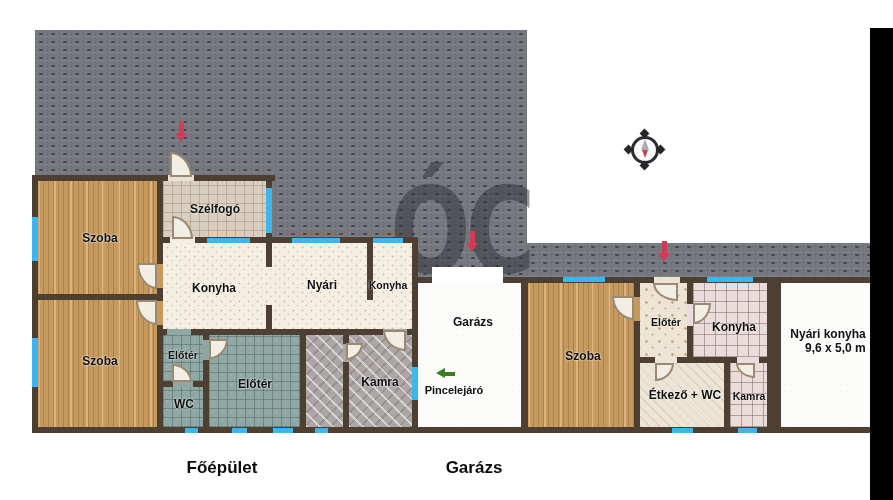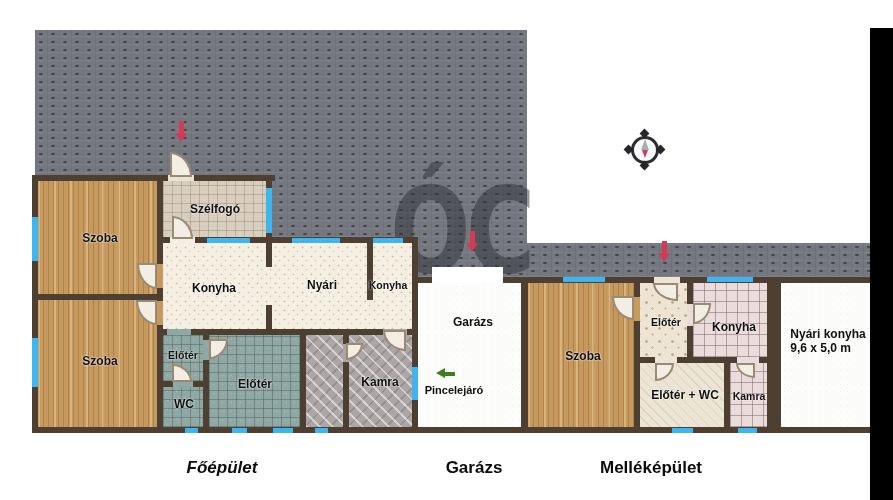--- a/index.html
+++ b/index.html
@@ -85,21 +85,21 @@
   .door{position:absolute;background:#f3eee4;border:2px solid #9b8a73;z-index:6;}
 
   .rlabel{
     position:absolute;transform:translate(-50%,-50%);
     font-weight:bold;font-size:12px;color:#0f0f0f;white-space:nowrap;z-index:7;
     text-shadow:0 0 2px rgba(255,255,255,.75),0 0 2px rgba(255,255,255,.6);
   }
   .rlabel.sm{font-size:10.5px;}
   .nyari{
     position:absolute;left:828px;top:342px;transform:translate(-50%,-50%);
-    font-weight:bold;font-size:12px;color:#0f0f0f;text-align:left;line-height:1.15;
+    font-weight:bold;font-size:12px;color:#0f0f0f;text-align:right;line-height:1.15;
     white-space:nowrap;z-index:7;
   }
   .b-label{
     position:absolute;top:458px;font-weight:bold;font-size:17px;color:#0c0c0c;
     text-align:center;z-index:7;
   }
 
   
   .wm-monogram{
     position:absolute;left:390px;top:172px;z-index:2;
@@ -171,21 +171,21 @@
   <span class="rlabel sm" style="left:388px;top:285px;">Konyha</span>
   <span class="rlabel sm" style="left:183px;top:355px;">Előtér</span>
   <span class="rlabel" style="left:184px;top:404px;">WC</span>
   <span class="rlabel" style="left:255px;top:384px;">Előtér</span>
   <span class="rlabel" style="left:380px;top:382px;">Kamra</span>
   <span class="rlabel" style="left:473px;top:322px;">Garázs</span>
   <span class="rlabel sm" style="left:454px;top:390px;font-size:11px;">Pincelejáró</span>
   <span class="rlabel" style="left:583px;top:356px;">Szoba</span>
   <span class="rlabel sm" style="left:666px;top:322px;">Előtér</span>
   <span class="rlabel" style="left:734px;top:327px;">Konyha</span>
-  <span class="rlabel" style="left:685px;top:395px;">Előtér + WC</span>
+  <span class="rlabel" style="left:685px;top:395px;">Étkező + WC</span>
   <span class="rlabel sm" style="left:749px;top:396px;">Kamra</span>
   <div class="nyari">
     <div>Nyári konyha</div>
     <div>9,6 x 5,0 m</div>
   </div>
 
   <div class="arrow-down" style="left:175px;top:121px;">
     <i class="shaft"></i>
     <i class="head"></i>
   </div>
@@ -206,23 +206,22 @@
   <div class="compass">
     <div class="ring"></div>
     <div class="dia" style="left:19px;top:3px;"></div>
     <div class="dia" style="left:35px;top:19px;"></div>
     <div class="dia" style="left:19px;top:35px;"></div>
     <div class="dia" style="left:3px;top:19px;"></div>
     <div class="n-up"></div>
     <div class="n-down"></div>
   </div>
 
-  <div class="b-label" style="left:152px;width:140px;font-style:italic;">Főépület</div>
+  <div class="b-label" style="left:152px;width:140px;">Főépület</div>
   <div class="b-label" style="left:404px;width:140px;">Garázs</div>
-  <div class="b-label" style="left:561px;width:180px;">Melléképület</div>
 
   <div class="black-edge" style="left:870px;top:28px;width:23px;height:472px;"></div>
 <div class="wall" style="left: 32px; top: 175px; width: 243px; height: 6px;"></div>
     <div class="wall" style="left: 32px; top: 175px; width: 6px; height: 258px;"></div>
     <div class="wall" style="left: 32px; top: 427px; width: 838px; height: 6px;"></div>
     <div class="wall" style="left: 412px; top: 237px; width: 6px; height: 196px;"></div>
     <div class="wall" style="left: 266px; top: 175px; width: 6px; height: 68px;"></div>
     <div class="wall" style="left: 157px; top: 237px; width: 261px; height: 6px;"></div>
     <div class="wall" style="left: 157px; top: 175px; width: 6px; height: 258px;"></div>
     <div class="wall" style="left: 35px; top: 294px; width: 125px; height: 6px;"></div>

